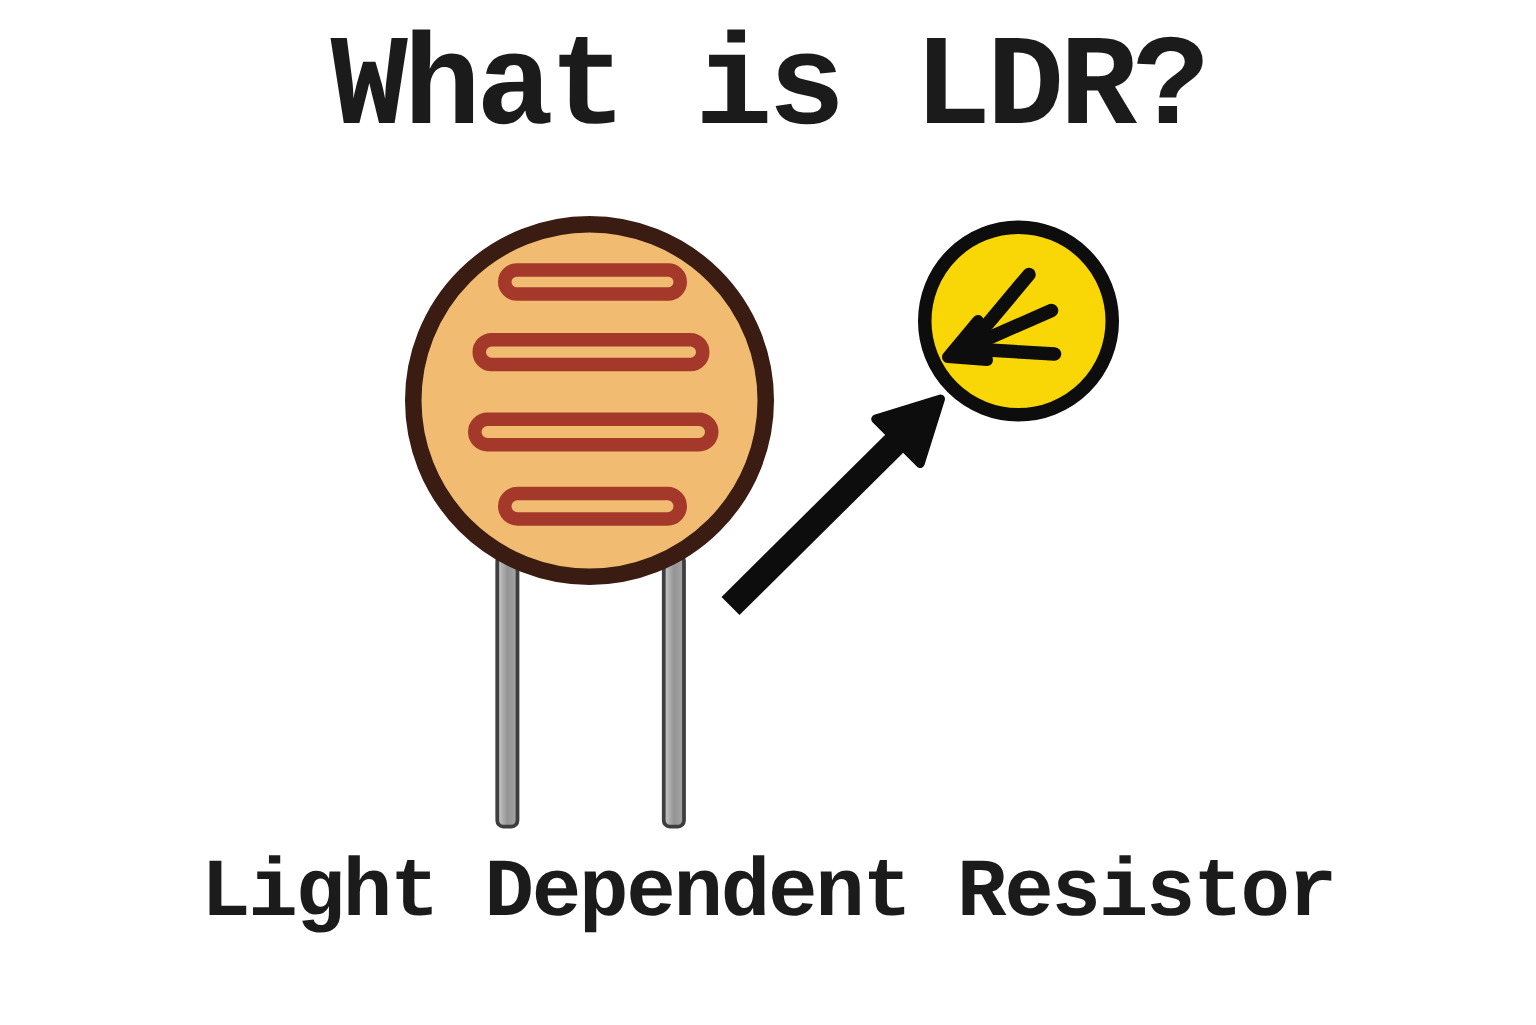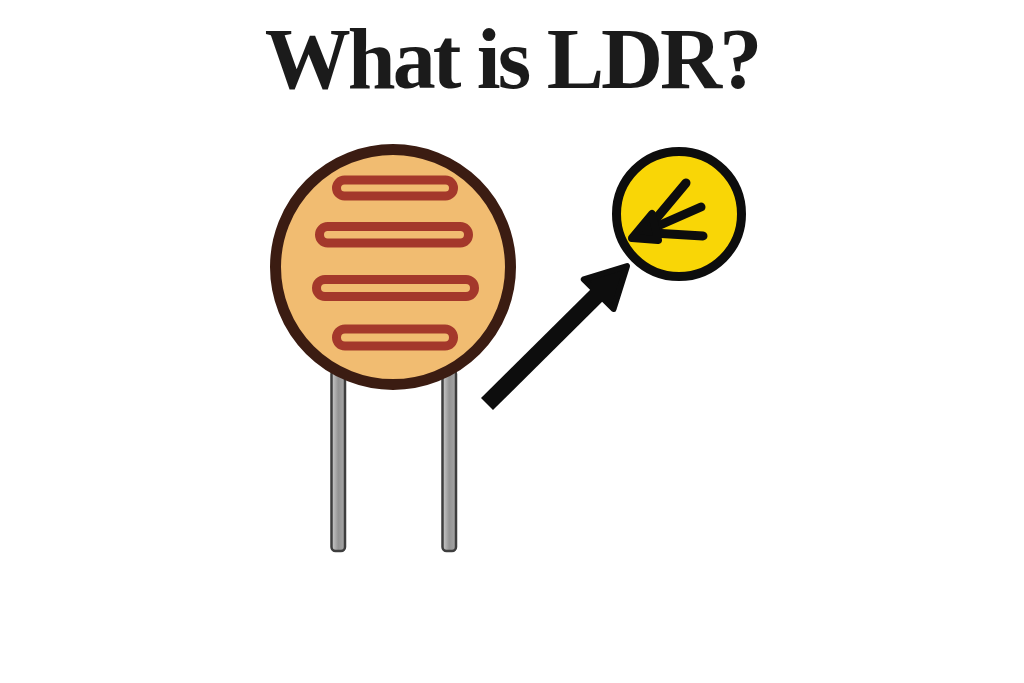--- a/index.html
+++ b/index.html
@@ -6,21 +6,21 @@
     margin: 0;
     padding: 0;
     background: #ffffff;
   }
   .canvas {
     position: relative;
     width: 1024px;
     height: 683px;
     background: var(--page-bg, #ffffff);
     overflow: hidden;
-    font-family: Liberation Serif, serif;
+    font-family: Liberation Mono, monospace;
   }
   .title {
     position: absolute;
     top: 14px;
     left: 0;
     width: 100%;
     text-align: center;
     font-size: 86px;
     font-weight: 800;
     letter-spacing: -3px;
@@ -87,14 +87,15 @@
     <circle cx="679" cy="214" r="62.5" fill="var(--sun-fill, #F9D606)" stroke="var(--sun-outline, #0d0d0d)" stroke-width="9"></circle>
 
     <g stroke="var(--arrow, #0d0d0d)" stroke-width="9" stroke-linecap="round">
       <line x1="650" y1="226" x2="686" y2="183"></line>
       <line x1="651" y1="229" x2="701" y2="207"></line>
       <line x1="653" y1="233" x2="703" y2="236"></line>
       <polygon points="632,238 652,214 658,240" fill="var(--arrow, #0d0d0d)" stroke-width="8" stroke-linejoin="round"></polygon>
     </g>
   </svg>
 
+  <div class="subtitle">Light Dependent Resistor</div>
 
 </div>
 
 </body></html>

